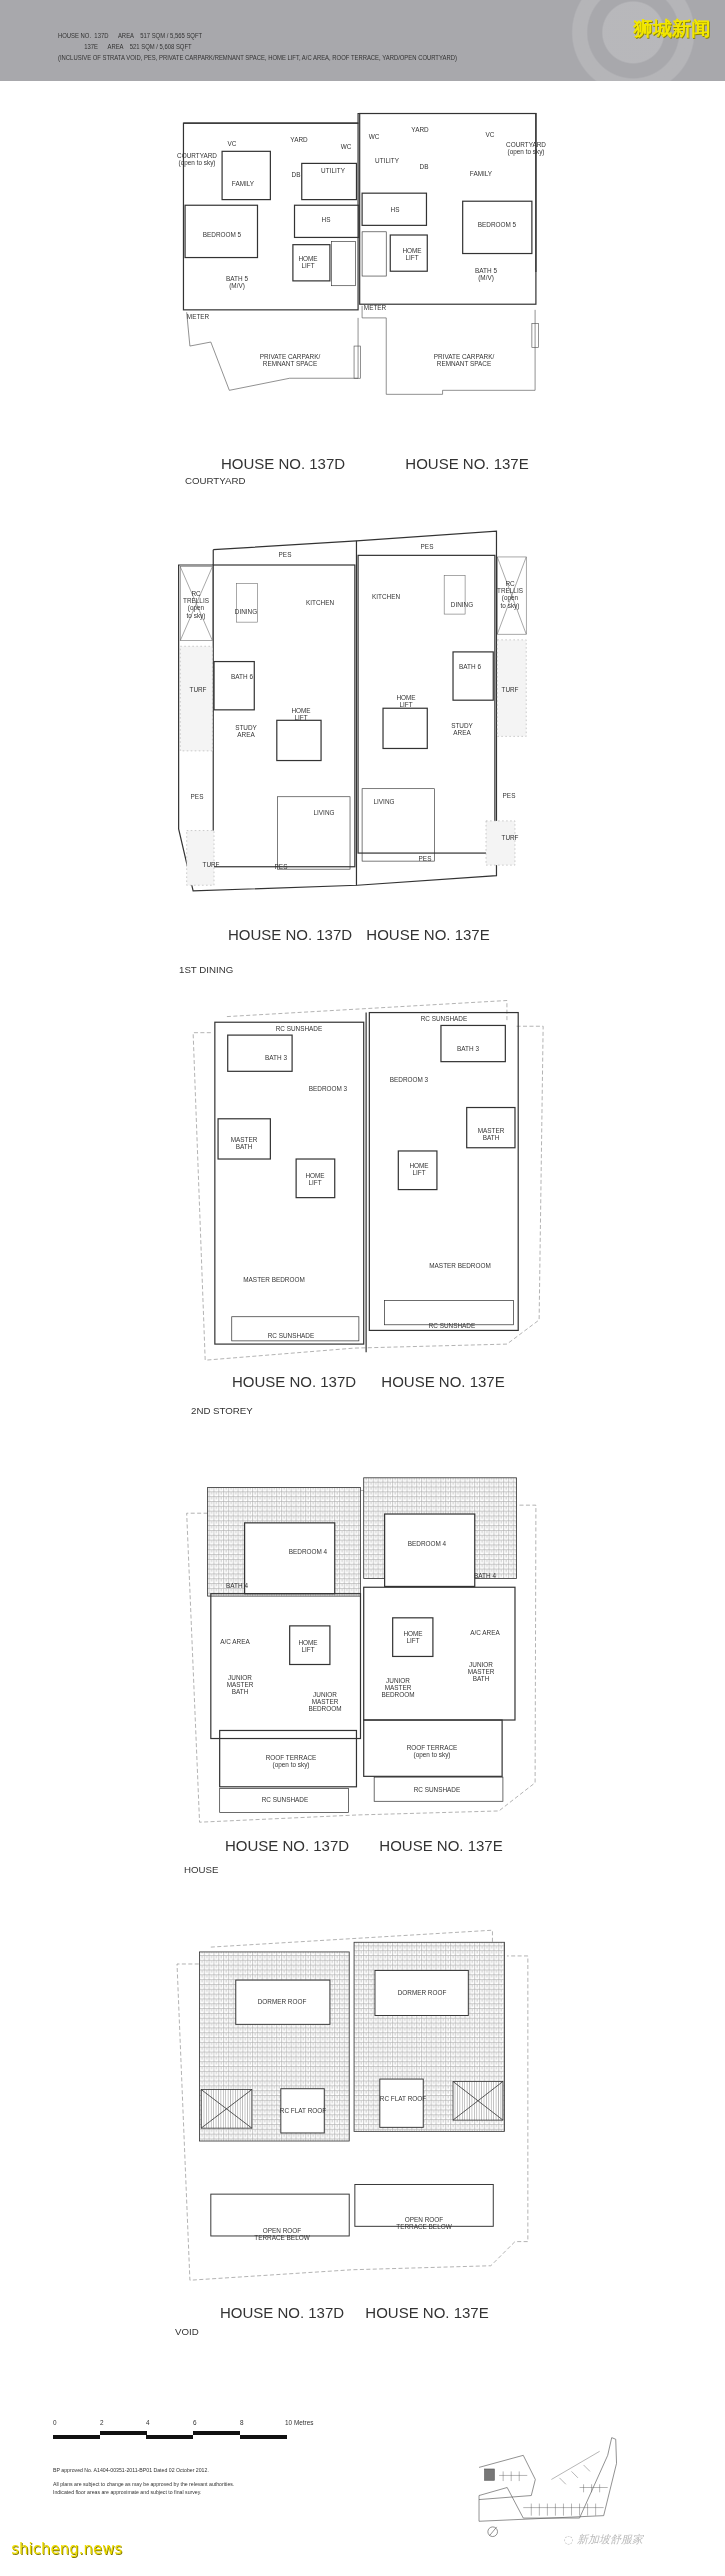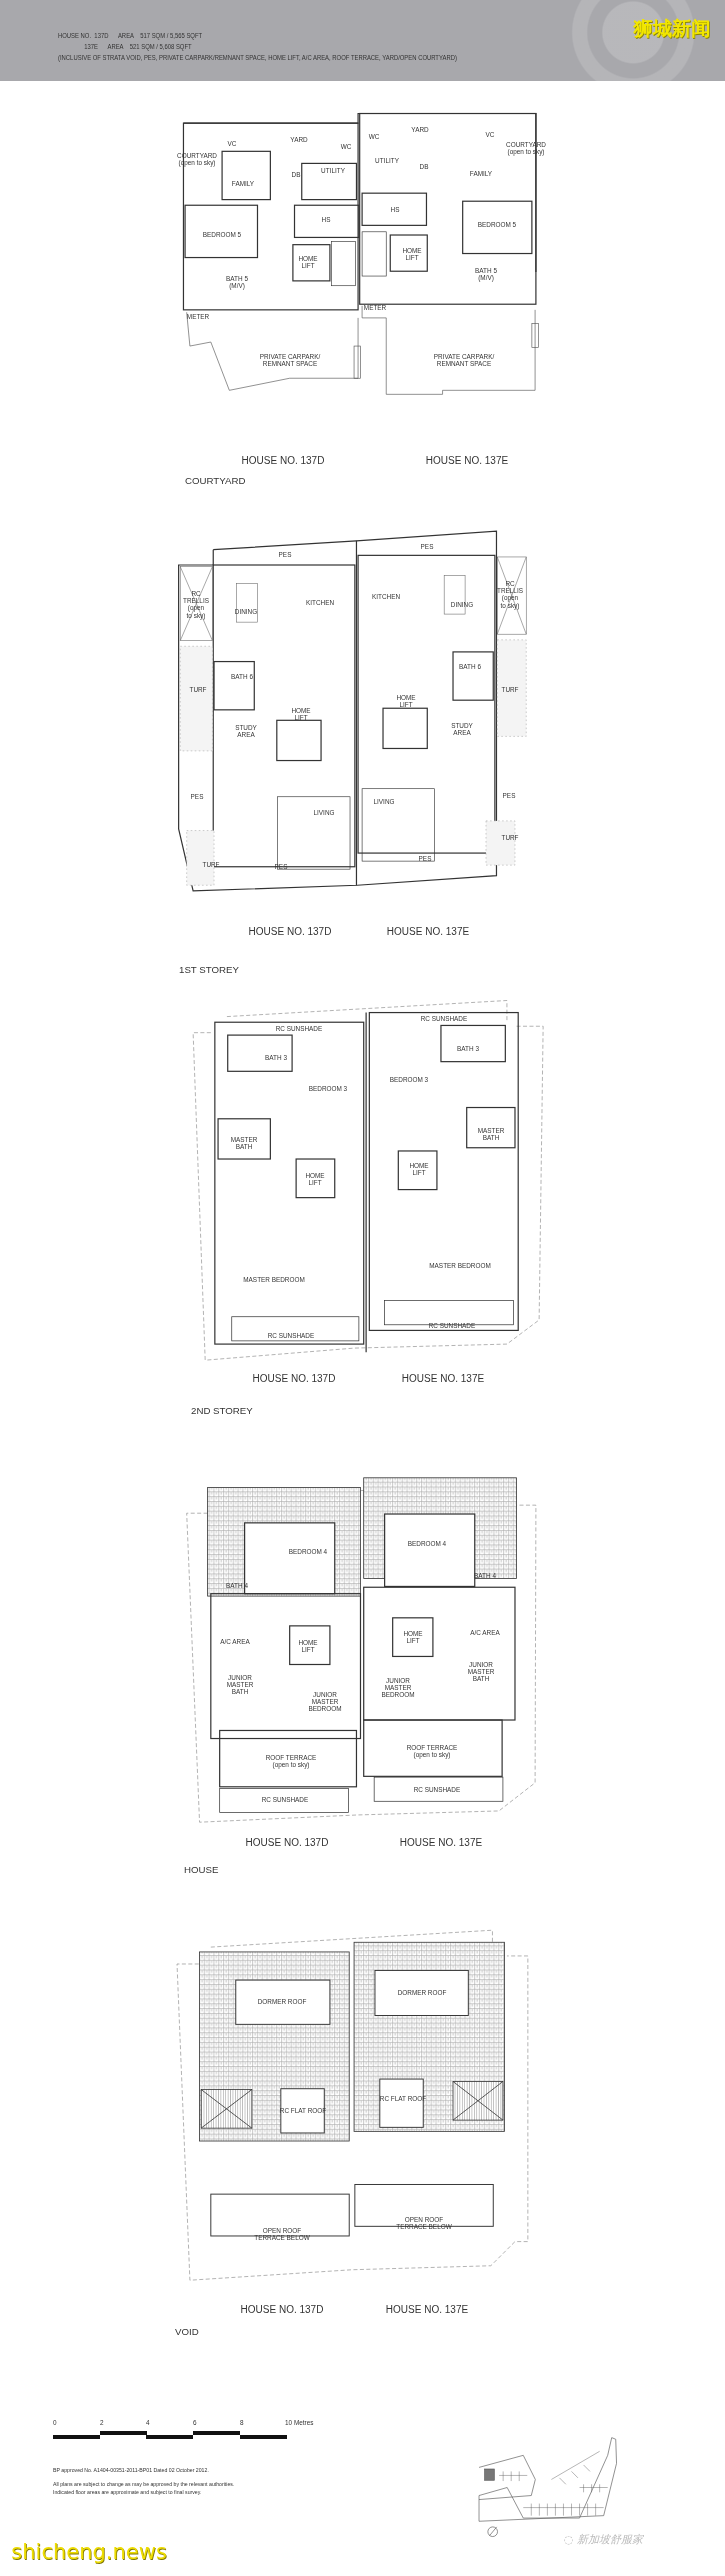--- a/index.html
+++ b/index.html
@@ -5,27 +5,27 @@
   html,body{margin:0;padding:0;background:#fff;}
   body{width:725px;height:2576px;position:relative;overflow:hidden;font-family:"Liberation Sans",sans-serif;color:#333;}
   .header{position:absolute;left:0;top:0;width:725px;height:81px;background:#a8a8ac;overflow:hidden;}
   .header .swirl{position:absolute;right:-24px;top:-32px;width:193px;height:161px;border-radius:50%;
     background:radial-gradient(circle at 40% 40%,rgba(255,255,255,.18) 0 20%,transparent 21% 30%,rgba(255,255,255,.15) 31% 40%,transparent 41%);}
   .header .line{position:absolute;left:58px;font-family:"Liberation Sans",sans-serif;font-size:7.2px;color:#333;white-space:pre;transform:scaleX(.82);transform-origin:left;}
   .brand{position:absolute;right:14.5px;top:14.5px;font-size:19.3px;font-weight:bold;color:#f2e600;text-shadow:0.8px 0.8px 0 #8c8600;font-family:"DejaVu Sans",sans-serif;}
   .plan{position:absolute;}
   .plan svg{position:absolute;left:0;top:0;overflow:visible;}
   .room{position:absolute;font-size:6.4px;color:#333;text-align:center;line-height:7.2px;white-space:pre;transform:translate(-50%,-50%);font-family:"Liberation Sans",sans-serif;}
-  .houselabel{position:absolute;font-size:10px;color:#333;transform:translateX(-50%);white-space:nowrap;}
+  .houselabel{position:absolute;font-size:15px;color:#333;transform:translateX(-50%);white-space:nowrap;}
   .levellabel{position:absolute;font-size:9.7px;color:#333;white-space:nowrap;}
   .scale{position:absolute;left:53px;top:2419px;width:274px;height:32px;}
   .scale .tick{position:absolute;top:0;font-size:6.4px;color:#333;}
   .scale .seg{position:absolute;height:4px;background:#111;}
   .note{position:absolute;left:53px;font-size:5.2px;color:#333;white-space:nowrap;}
-  .wm{position:absolute;left:11.3px;top:2540px;font-size:21px;color:#eedd00;text-shadow:0.8px 0.8px 0 #807700;font-family:"DejaVu Sans",sans-serif;}
+  .wm{position:absolute;left:11.3px;top:2540px;font-size:15px;color:#eedd00;text-shadow:0.8px 0.8px 0 #807700;font-family:"DejaVu Sans",sans-serif;}
   .wechat{position:absolute;left:564px;top:2532px;font-size:11px;color:#bbb;font-family:"DejaVu Sans",sans-serif;font-style:italic;}
   .site{position:absolute;left:475px;top:2431px;width:193px;height:113px;}
 </style>
 </head>
 <body>
 
 <div class="header">
   <div class="swirl"></div>
   <div class="line" style="top:31px">HOUSE NO.  137D      AREA    517 SQM / 5,565 SQFT</div>
   <div class="line" style="top:42px">                137E      AREA    521 SQM / 5,608 SQFT</div>
@@ -160,21 +160,21 @@
 LIFT</div>
   <div class="room" style="left:462px;top:729px">STUDY
 AREA</div>
   <div class="room" style="left:509px;top:796px">PES</div>
   <div class="room" style="left:384px;top:802px">LIVING</div>
   <div class="room" style="left:510px;top:838px">TURF</div>
   <div class="room" style="left:425px;top:859px">PES</div>
 
   <div class="houselabel" style="left:290px;top:926px">HOUSE NO. 137D</div>
   <div class="houselabel" style="left:428px;top:926px">HOUSE NO. 137E</div>
-  <div class="levellabel" style="left:179px;top:964px">1ST STOREY</div>
+  <div class="levellabel" style="left:179px;top:964px">1ST DINING</div>
 </div>
 
 <div class="plan" style="left:0;top:0;width:725px;height:1449px;">
   <svg width="725" height="1449" viewBox="0 0 901 1800">
     <g fill="none" stroke="#888" stroke-width=".8" stroke-dasharray="5 3">
       <polyline points="282,1263 630,1243 630,1270"></polyline>
       <polyline points="262,1283 240,1283 255,1690 440,1675 630,1670 670,1640 675,1275 640,1275"></polyline>
     </g>
     <g fill="none" stroke="#333" stroke-width="1.5">
       <rect x="267" y="1270" width="185" height="400"></rect>

